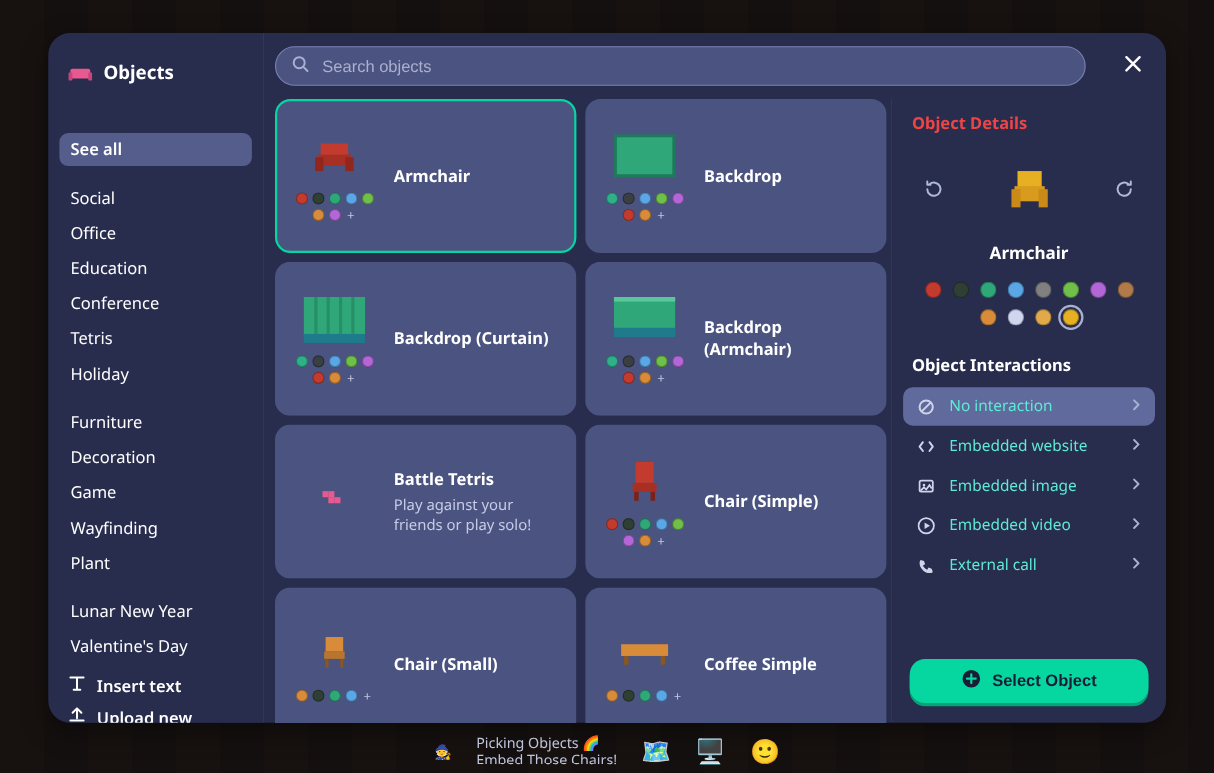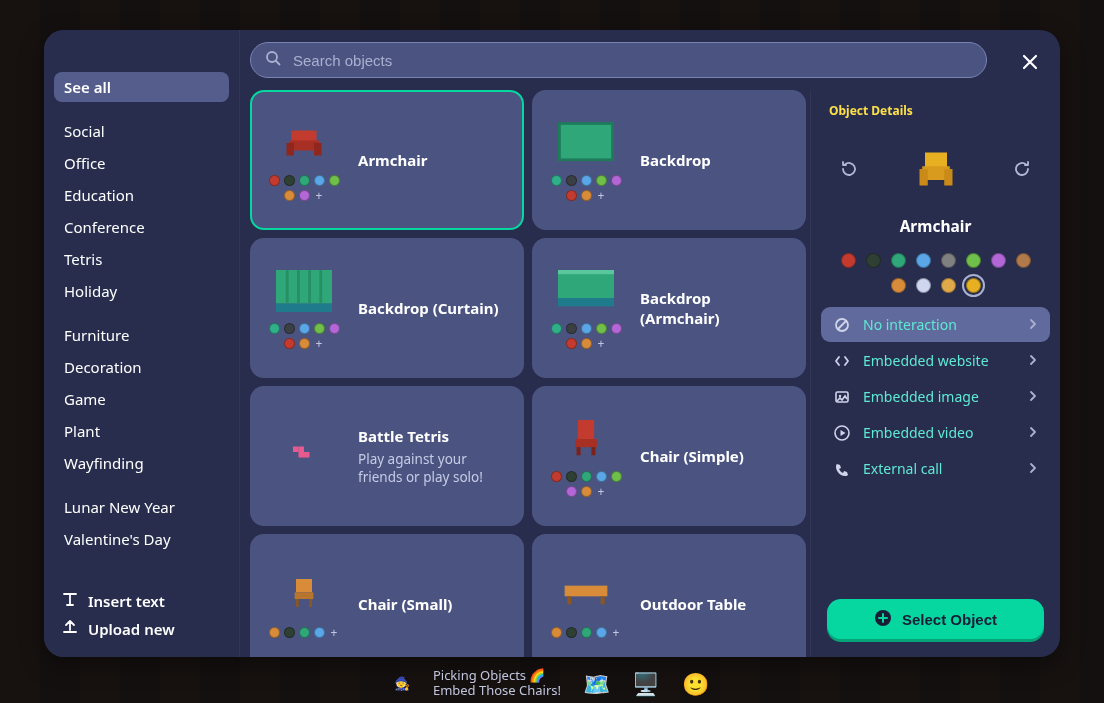--- a/index.html
+++ b/index.html
@@ -106,21 +106,21 @@
   .main {
     flex: 1;
     display: flex;
     flex-direction: column;
     padding: 12px 0 0 0;
     overflow: hidden;
     position: relative;
   }
   .top-row {
     display: flex;
-    align-items: flex-end;
+    align-items: flex-start;
     padding: 0 14px 0 10px;
     gap: 27px;
   }
   .search-wrap {
     flex: 1;
     display: flex;
     align-items: center;
     background: var(--bg-search);
     border: 1.5px solid #7a83b0;
     border-radius: 18px;
@@ -224,23 +224,23 @@
   }
   
   .details {
     width: 250px;
     display: flex;
     flex-direction: column;
     overflow: hidden;
     border-left: 1px solid rgba(255,255,255,0.05);
   }
   .details-header {
-    color: #fde047;
+    color: #ef4444;
     font-weight: 700;
-    font-size: 12px;
+    font-size: 15px;
     padding: 12px 18px;
   }
   .preview-row {
     display: flex;
     align-items: center;
     justify-content: space-between;
     padding: 8px 24px 6px 24px;
   }
   .rotate-btn {
     width: 28px; height: 28px;
@@ -343,35 +343,45 @@
   .bottom-bar .bicon { font-size: 22px; color: #9ba1c2; }
 </style>
 </head>
 <body>
 
 <div class="bg-layer"></div>
 
 <div class="modal">
 
   <div class="sidebar">
+    <div class="sidebar-header">
+      <span class="icon">
+        <svg viewBox="0 0 24 20" width="22" height="18">
+            <rect x="2" y="6" width="20" height="10" rx="2" fill="#e85a8f"></rect>
+            <rect x="0" y="10" width="4" height="8" rx="1" fill="#c9447a"></rect>
+            <rect x="20" y="10" width="4" height="8" rx="1" fill="#c9447a"></rect>
+          </svg>
+      </span>
+      <span>Objects</span>
+    </div>
     <div class="category-list">
       <div class="category-item active">See all</div>
       <div class="category-gap"></div>
       <div class="category-item">Social</div>
       <div class="category-item">Office</div>
       <div class="category-item">Education</div>
       <div class="category-item">Conference</div>
       <div class="category-item">Tetris</div>
       <div class="category-item">Holiday</div>
       <div class="category-gap"></div>
       <div class="category-item">Furniture</div>
       <div class="category-item">Decoration</div>
       <div class="category-item">Game</div>
+      <div class="category-item">Wayfinding</div>
       <div class="category-item">Plant</div>
-      <div class="category-item">Wayfinding</div>
       <div class="category-gap"></div>
       <div class="category-item">Lunar New Year</div>
       <div class="category-item">Valentine's Day</div>
     </div>
     <div class="sidebar-footer">
       <div class="sidebar-footer-item">
         <span><svg width="16" height="16" viewBox="0 0 16 16" fill="none">
               <path d="M2 3h12M8 3v11M5 14h6" stroke="#fff" stroke-width="1.8" stroke-linecap="round"></path>
             </svg></span>
         <span>Insert text</span>
@@ -583,21 +593,21 @@
                 </div>
       <div class="color-swatches">
                   <span class="swatch" style="background:#d88c3a"></span>
                   <span class="swatch" style="background:#2f3f33"></span>
                   <span class="swatch" style="background:#2fa779"></span>
                   <span class="swatch" style="background:#5aa6e6"></span>
                   <span class="swatch-plus">+</span>
                 </div>
     </div>
     <div class="card-info">
-      <div class="card-title">Outdoor Table</div>
+      <div class="card-title">Coffee Simple</div>
 
     </div>
             </div>
           </div>
       </div>
 
       <div class="details">
         <div class="details-header">Object Details</div>
         <div class="preview-row">
           <div class="rotate-btn">
@@ -628,20 +638,21 @@
             <span class="dswatch" style="background: rgb(128, 128, 128);"></span>
             <span class="dswatch" style="background: rgb(111, 191, 74);"></span>
             <span class="dswatch" style="background: rgb(179, 102, 214);"></span>
             <span class="dswatch" style="background: rgb(176, 122, 74);"></span>
             <span class="dswatch" style="background: rgb(216, 140, 58);"></span>
             <span class="dswatch" style="background: rgb(207, 214, 240);"></span>
             <span class="dswatch" style="background: rgb(224, 169, 74);"></span>
             <span class="dswatch selected" style="background: rgb(230, 176, 34);"></span>
           </div>
 
+        <div class="section-title">Object Interactions</div>
         <div class="interactions" id="interactions">
             <div class="interaction-item active">
     <span class="ii-icon">
                 <svg width="16" height="16" viewBox="0 0 16 16">
                   <circle cx="8" cy="8" r="6" stroke="#d0d4ea" stroke-width="1.8" fill="none"></circle>
                   <line x1="4" y1="12" x2="12" y2="4" stroke="#d0d4ea" stroke-width="1.8"></line>
                 </svg>
               </span>
     <span>No interaction</span>
     <span class="chev"><svg width="10" height="12" viewBox="0 0 10 12">

